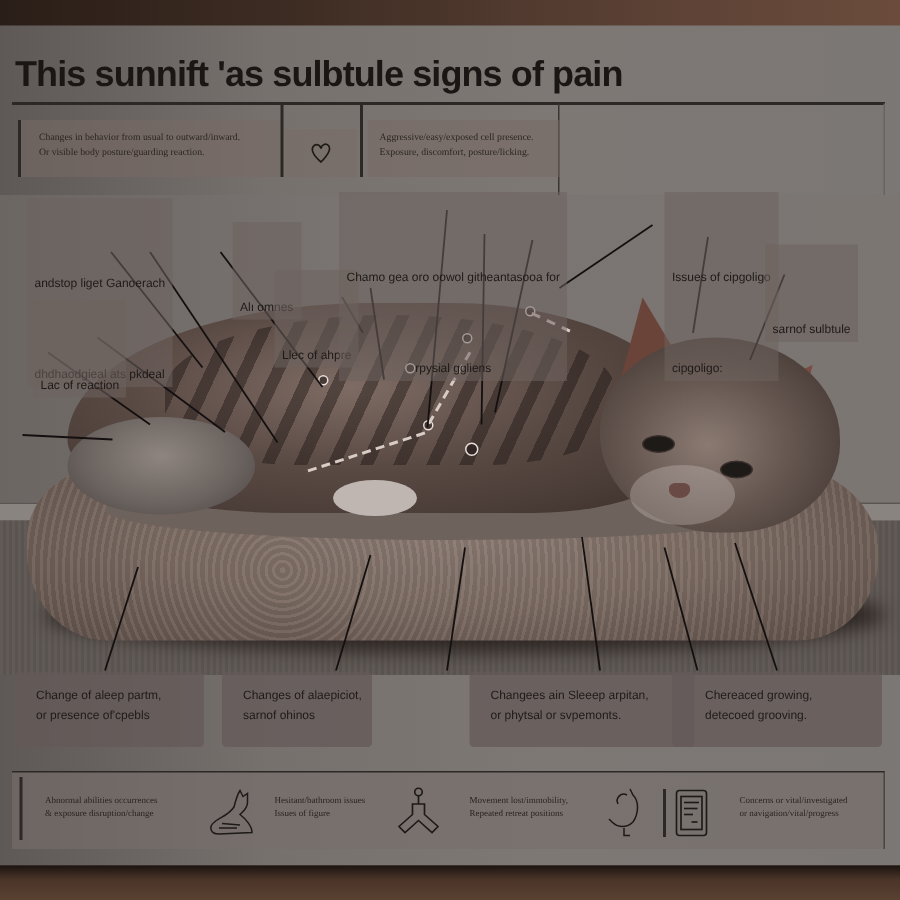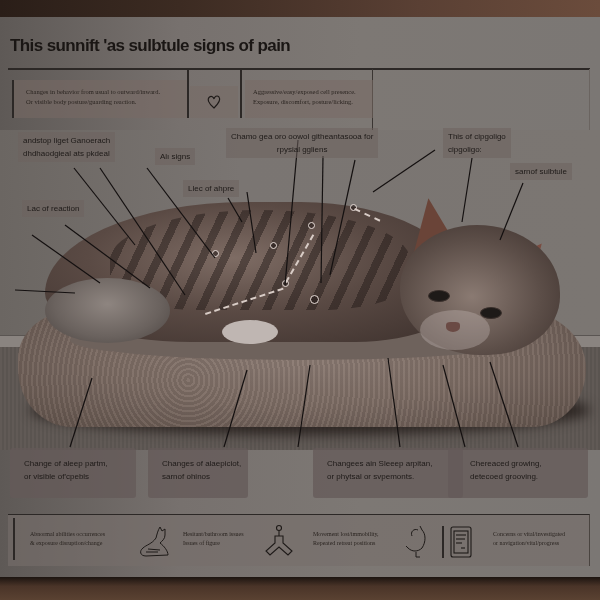--- a/index.html
+++ b/index.html
@@ -16,21 +16,21 @@
   .poster {
     position: absolute; left: 0; top: 17px; width: 600px; height: 560px;
     background: linear-gradient(90deg, #5e5956 0%, #77716e 30%, #7d7874 60%, #7b7774 100%);
   }
   .floor-bottom {
     position: absolute; left: 0; top: 577px; width: 600px; height: 23px;
     background: linear-gradient(180deg, #1c1410 0%, #4a3428 40%, #5a4232 100%);
   }
   .title {
     position: absolute; left: 10px; top: 36px;
-    font-size: 17px; font-weight: bold; color: #1a1614;
+    font-size: 24px; font-weight: bold; color: #1a1614;
     letter-spacing: -0.6px; white-space: nowrap;
   }
   .top-rule {
     position: absolute; left: 8px; top: 68px; width: 582px; height: 2px; background: #2c2826;
   }
   .top-right-frame {
     position: absolute; left: 372px; top: 69px; width: 218px; height: 65px;
     border-right: 1px solid #6a6460; border-left: 1px solid #3a3532;
   }
   .info-box {
@@ -143,21 +143,21 @@
   .dash-line {
     position: absolute; height: 0; border-top: 2px dashed #d8ccc6; transform-origin: 0 0;
   }
 
   svg.leaders { position: absolute; left: 0; top: 0; width: 600px; height: 600px; pointer-events: none; }
 
   .callout {
     position: absolute; font-size: 8px; line-height: 13px; color: #1e1a18;
     background: rgba(110,98,94,0.55); padding: 2px 5px; white-space: nowrap;
   }
-  .callout .line { display: block; }
+  .callout .line { display: block; margin-top: 48px; }
 
   .bottom-box {
     position: absolute; top: 448px; height: 50px;
     background: rgba(100,90,88,0.75);
     border-radius: 3px;
     padding: 9px 10px 0 14px;
     font-size: 8px; line-height: 13px; color: #1e1a18; white-space: nowrap;
   }
   .bottom-box .line { display: block; }
 
@@ -257,43 +257,43 @@
     <line x1="443" y1="365" x2="465" y2="447"></line>
     <line x1="490" y1="362" x2="518" y2="447"></line>
   </g>
 </svg>
 
 <div class="callout" style="left:18px; top:132px;">
   <span class="line">andstop liget Ganoerach</span>
   <span class="line">dhdhaodgieal ats pkdeal</span>
 </div>
 <div class="callout" style="left:155px; top:148px;">
-  <span class="line">Alı signs</span>
+  <span class="line">Alı omnes</span>
 </div>
 <div class="callout" style="left:22px; top:200px;">
   <span class="line">Lac of reaction</span>
 </div>
 <div class="callout" style="left:183px; top:180px;">
   <span class="line">Llec of ahpre</span>
 </div>
 <div class="callout" style="left:226px; top:128px; text-align:center;">
   <span class="line">Chamo gea oro oowol githeantasooa for</span>
   <span class="line">rpysial ggliens</span>
 </div>
 <div class="callout" style="left:443px; top:128px;">
-  <span class="line">This of cipgoligo</span>
+  <span class="line">Issues of cipgoligo</span>
   <span class="line">cipgoligo:</span>
 </div>
 <div class="callout" style="left:510px; top:163px;">
   <span class="line">sarnof sulbtule</span>
 </div>
 
 <div class="bottom-box" style="left:10px; width:126px;">
   <span class="line">Change of aleep partm,</span>
-  <span class="line">or visible of'cpebls</span>
+  <span class="line">or presence of'cpebls</span>
 </div>
 <div class="bottom-box" style="left:148px; width:100px;">
   <span class="line">Changes of alaepiciot,</span>
   <span class="line">sarnof ohinos</span>
 </div>
 <div class="bottom-box" style="left:285px; width:150px;margin-left:28px;">
   <span class="line">Changees ain Sleeep arpitan,</span>
   <span class="line">or phytsal or svpemonts.</span>
 </div>
 <div class="bottom-box" style="left:448px; width:140px; padding-left:22px;">

